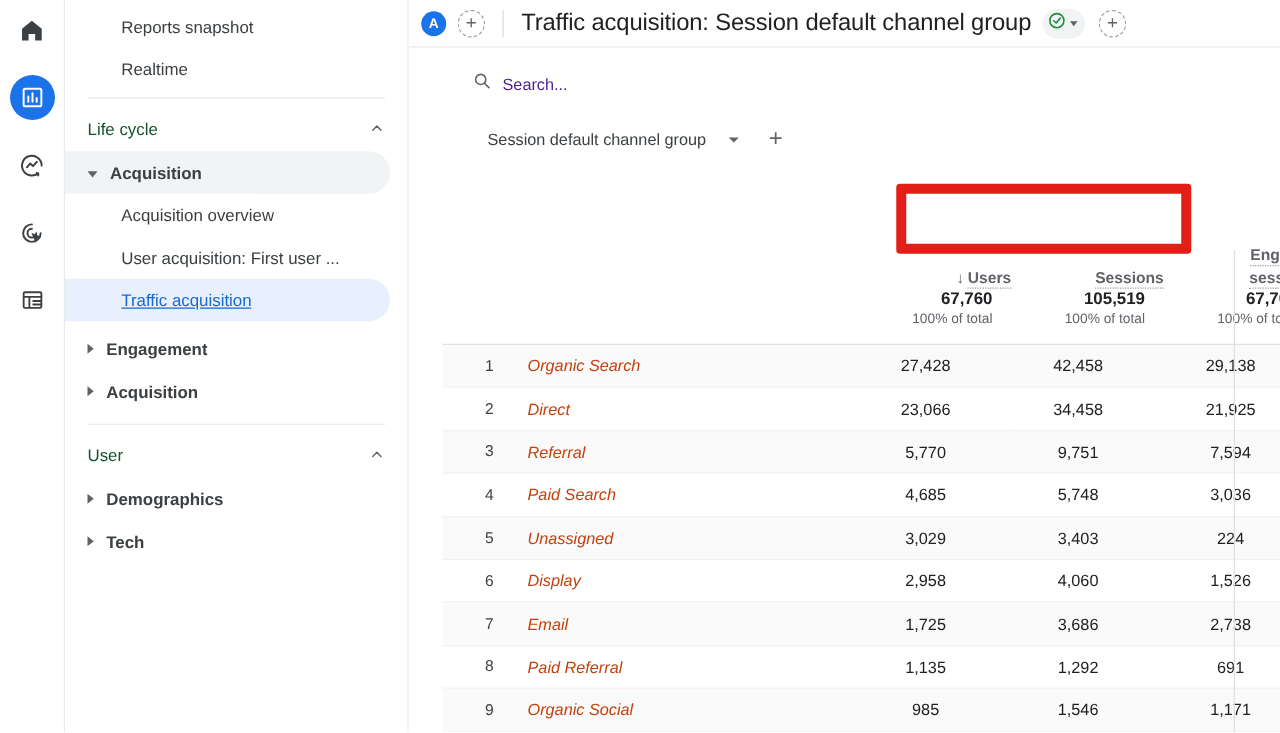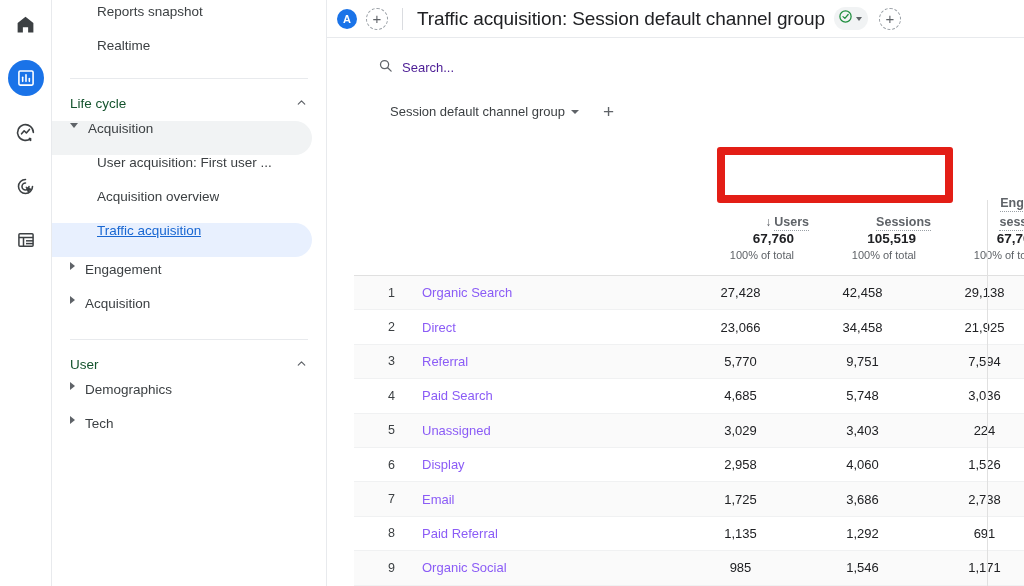--- a/index.html
+++ b/index.html
@@ -33,28 +33,28 @@
   
   .sidebar {
     width: 275px; min-width: 275px; height: 586px;
     background: #ffffff;
     border-right: 1px solid #e8eaed;
     padding-top: 0px;
     overflow: hidden;
     position: relative;
   }
   .nav-link {
-    height: 34px; display: flex; align-items: flex-start;
+    height: 34px; display: flex; align-items: center;
     font-size: 13.5px; color: #3c4043; cursor: pointer;
     padding-left: 18px;
     border-radius: 0 18px 18px 0;
     margin-right: 14px;
   }
   .nav-link .nav-text { white-space: nowrap; overflow: hidden; text-overflow: ellipsis; }
-  .nav-link.indent-1 { padding-left: 18px; }
+  .nav-link.indent-1 { padding-left: 18px; font-weight: bold; }
   .nav-link.indent-2 { padding-left: 45px; }
   .nav-link.sel { background: #e8f0fe; color: #1967d2; font-weight: 400; text-decoration: underline; }
   .nav-link.grey-sel { background: #f1f3f4; }
 
   .sec-head {
     height: 36px; display: flex; align-items: center;
     font-size: 13.5px; color: #14532d;
     padding-left: 18px; padding-right: 18px;
     cursor: pointer; justify-content: space-between;
   }
@@ -124,21 +124,21 @@
   }
 
   .searchrow {
     height: 34px; display: flex; align-items: center;
     padding-left: 24px; gap: 9px;
   }
   .search-ph { font-size: 13px; color: #4c1d95; }
 
   .dimrow { display: flex; align-items: center; height: 55px; padding-left: 24px; position: relative; }
   .dim-chip {
-    display: flex; align-items: center; gap: 6px;
+    display: flex; align-items: center; gap: 18px;
     padding: 5px 10px 5px 12px;
     font-size: 13px; color: #3c4043; cursor: pointer;
     white-space: nowrap;
   }
   .dim-chip .cap {
     border-top: 4.5px solid #5f6368;
     border-left: 4px solid transparent;
     border-right: 4px solid transparent;
     width: 0; height: 0;
   }
@@ -181,21 +181,21 @@
   }
   .tot-num { font-size: 13.5px; color: #202124; font-weight: bold; }
   .tot-sub { font-size: 11px; color: #5f6368; margin-top: 3px; }
 
   .drow td {
     height: 34.4px; font-size: 13px; color: #202124;
     border-bottom: 1px solid #f0f1f2;
   }
   .drow:nth-child(odd) td { background: #fafafa; }
   .drow .idx { text-align: right; padding-right: 11px; color: #3c4043; font-size: 12.5px; }
-  .drow .dim { padding-left: 16px; color: #8b5cf6; }
+  .drow .dim { padding-left: 16px; color: #c2410c; font-style: italic; }
   .drow .num { text-align: center; padding-right: 15px; color: #202124; }
 
   .sep-line {
     position: absolute; left: 660px; top: 150px; width: 1px;
     height: 436px; background: #e0e0e0; z-index: 5;
   }
 </style>
 </head>
 <body>
 
@@ -257,24 +257,24 @@
           <polyline points="6,15 12,9 18,15" stroke-linecap="round" stroke-linejoin="round"></polyline>
         </svg>
       </span>
     </div>
 
     <div class="nav-link indent-1 grey-sel">
       <span class="caret-down"></span>
       <span class="nav-text">Acquisition</span>
     </div>
     <div class="nav-link indent-2">
+      <span class="nav-text">Acquisition overview</span>
+    </div>
+    <div class="nav-link indent-2">
       <span class="nav-text">User acquisition: First user ...</span>
-    </div>
-    <div class="nav-link indent-2">
-      <span class="nav-text">Acquisition overview</span>
     </div>
     <div class="nav-link indent-2 sel">
       <span class="nav-text">Traffic acquisition</span>
     </div>
     <div class="nav-link indent-1" style="margin-top:5px;">
       <span class="caret-right"></span>
       <span class="nav-text">Engagement</span>
     </div>
     <div class="nav-link indent-1">
       <span class="caret-right"></span>

